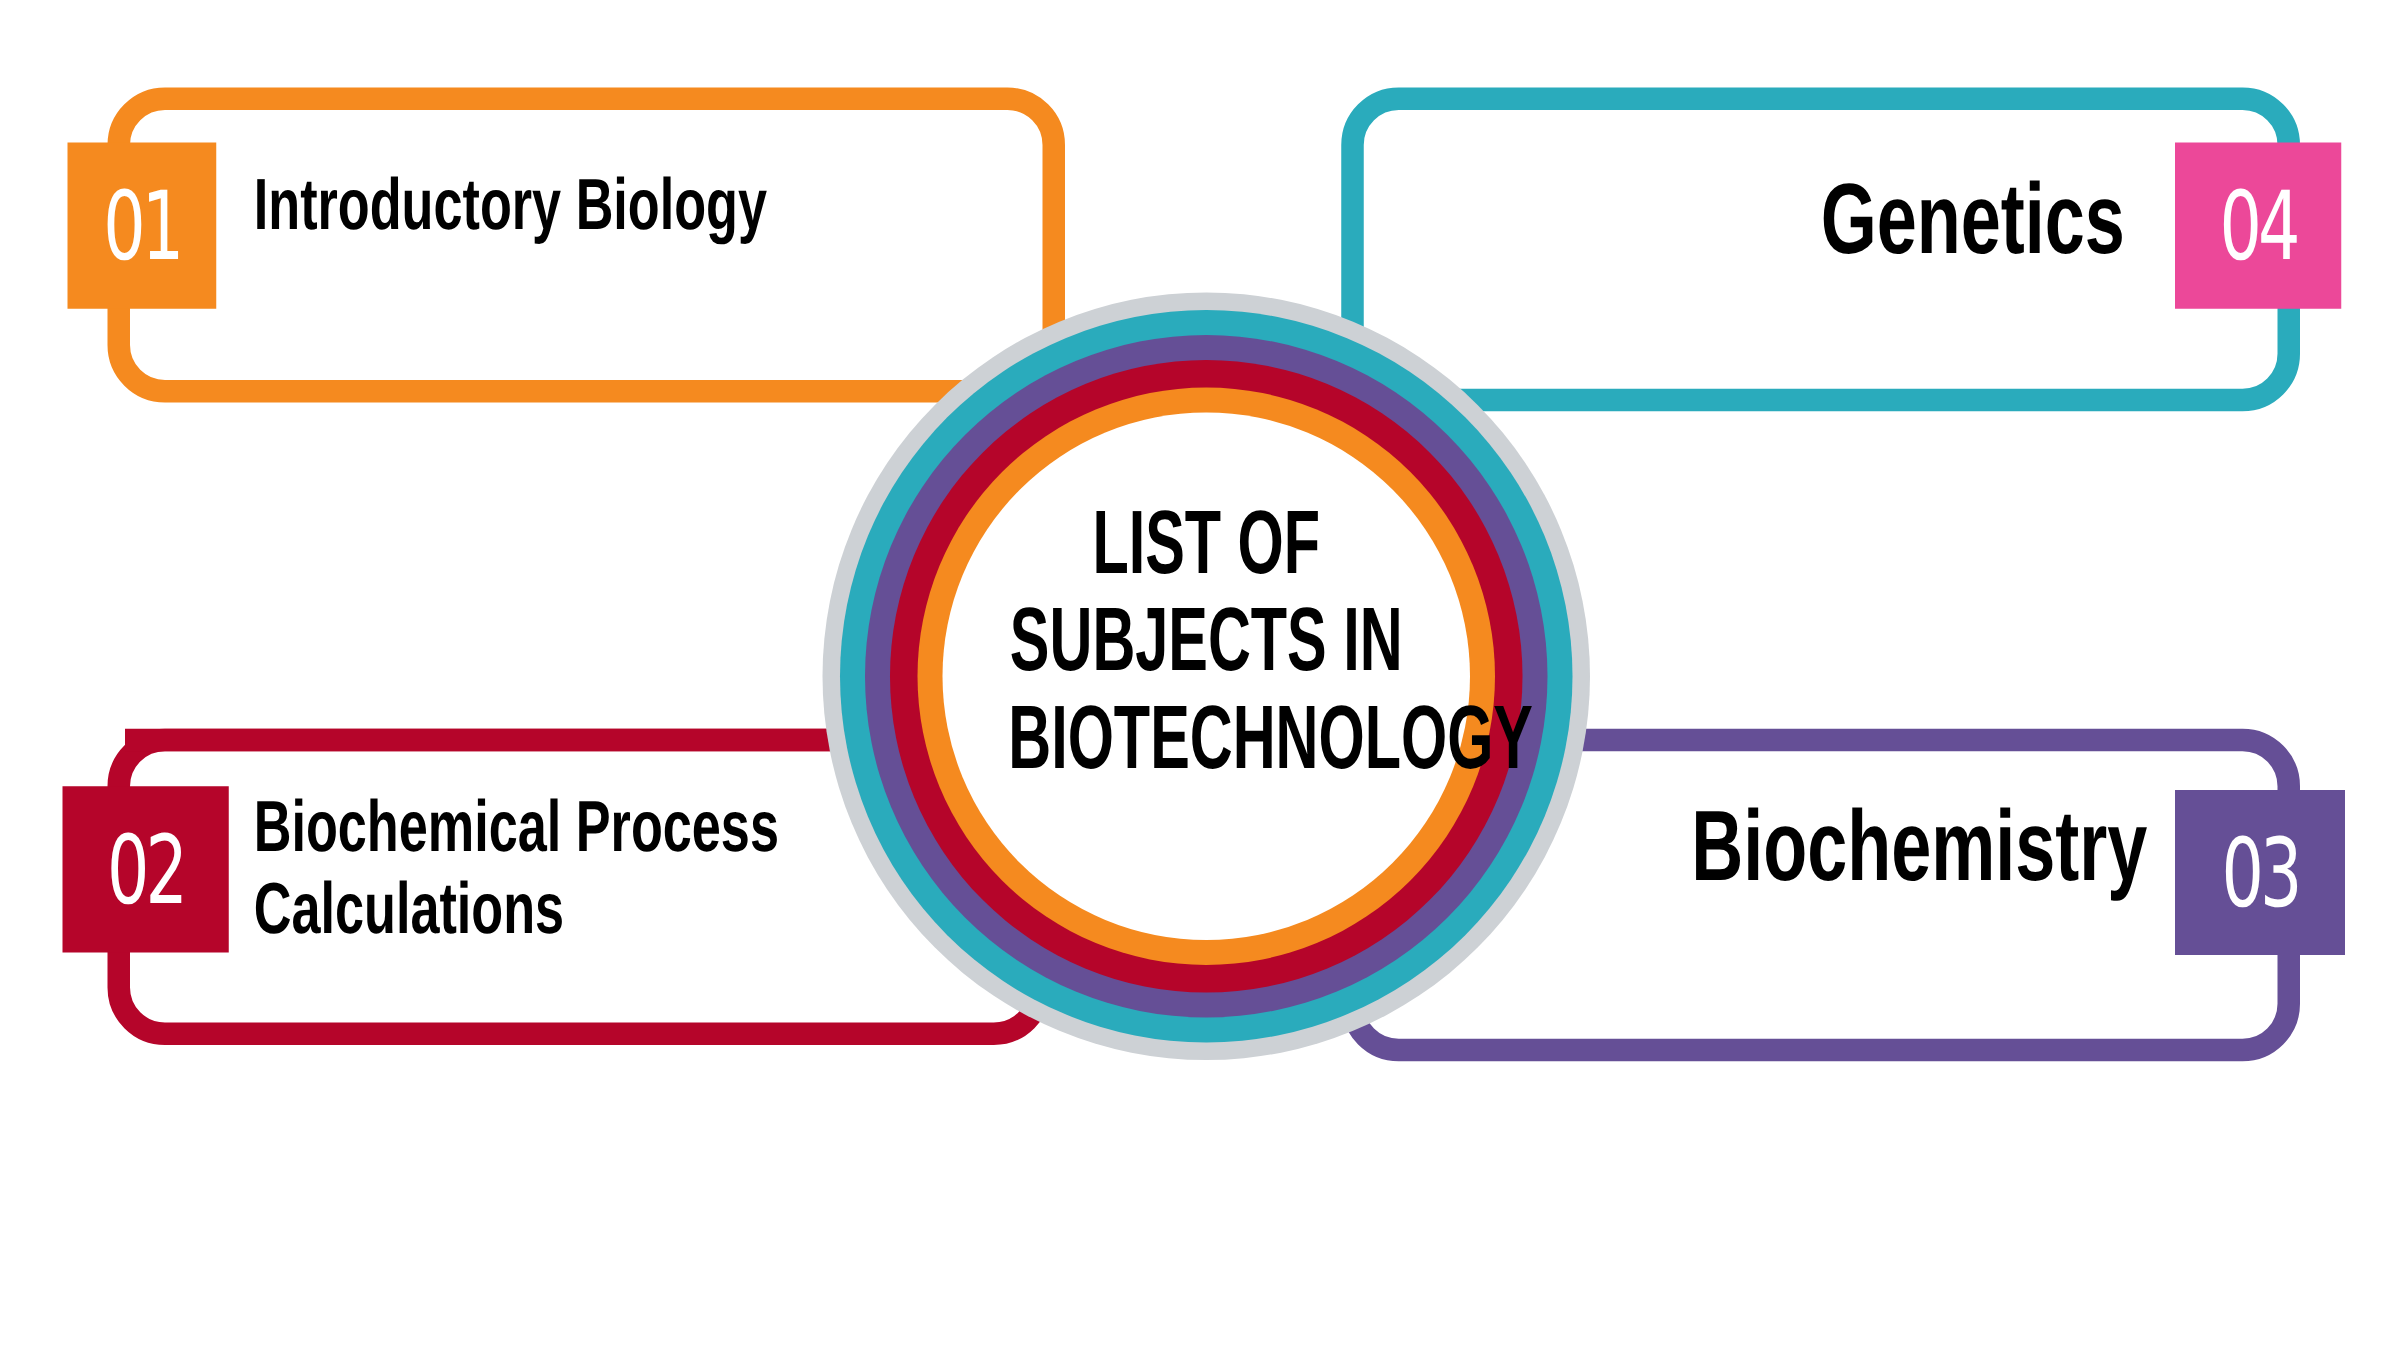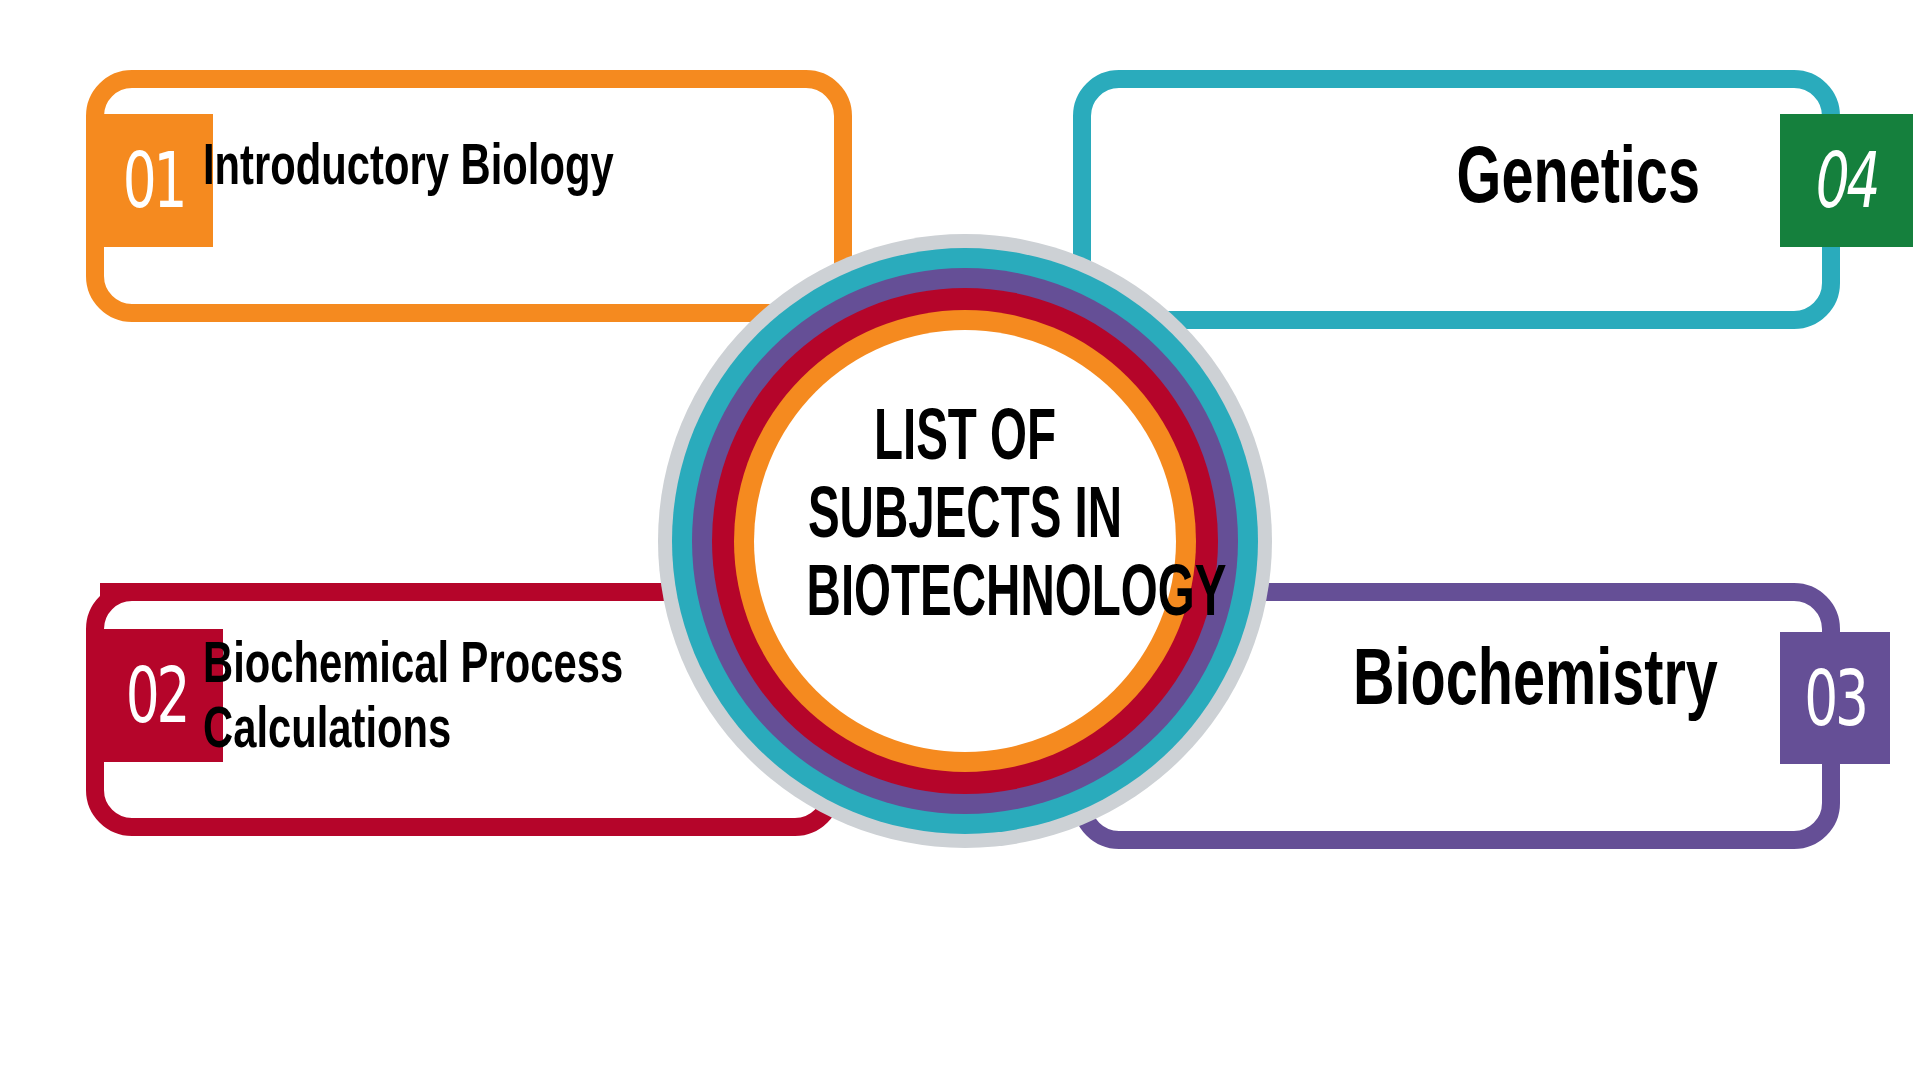--- a/index.html
+++ b/index.html
@@ -1,57 +1,57 @@
 <!DOCTYPE html>
 <html><head>
 <meta charset="utf-8">
 <style>
   html,body{margin:0;padding:0;background:#fff;}
   body{width:1920px;height:1080px;position:relative;overflow:hidden;font-family:"Liberation Sans",sans-serif;}
   .box{position:absolute;box-sizing:border-box;border:18px solid;border-radius:46px;background:#fff;}
   .badge{position:absolute;display:flex;align-items:center;justify-content:center;color:#fff;font-family:"DejaVu Sans Condensed","DejaVu Sans",sans-serif;font-size:76px;font-weight:300;letter-spacing:-4px;transform:scaleX(0.78);}
-  .badge-wrap{position:absolute;margin-left:40px;}
+  .badge-wrap{position:absolute;}
   .label{position:absolute;color:#000;font-family:"Liberation Sans",sans-serif;font-weight:bold;transform-origin:left top;transform:scaleX(0.72);white-space:nowrap;line-height:1.12;}
   .label.right{transform-origin:right top;}
   .ring{position:absolute;border-radius:50%;}
   .center-title{position:absolute;left:725px;top:395px;width:480px;text-align:center;font-family:"Liberation Sans",sans-serif;font-weight:bold;font-size:72px;line-height:78px;color:#000;transform:scaleX(0.66);transform-origin:center top;}
   .center-title span{display:block;}
   .connector{position:absolute;}
 </style>
 </head>
 <body>
 
 <div class="box" style="left:86px;top:70px;width:766px;height:252px;border-color:#F58A1F;"></div>
 <div class="badge-wrap" style="left:54px;top:114px;width:119px;height:133px;background:#F58A1F;">
   <div class="badge" style="position:absolute;inset:0;">01</div>
 </div>
 <div class="label" style="left:203px;top:132px;font-size:58px;">
   <span>Introductory Biology</span>
 </div>
 
 <div class="box" style="left:1073px;top:70px;width:767px;height:259px;border-color:#2AABBC;"></div>
-<div class="badge-wrap" style="left:1740px;top:114px;width:133px;height:133px;background:#15803d;font-style:italic;">
+<div class="badge-wrap" style="left:1740px;top:114px;width:133px;height:133px;background:#ec4899;">
   <div class="badge" style="position:absolute;inset:0;">04</div>
 </div>
 <div class="label right" style="right:220px;top:130px;font-size:80px;">
   <span>Genetics</span>
 </div>
 
 <div class="box" style="left:86px;top:583px;width:755px;height:253px;border-color:#B5052A;"></div>
 <div class="connector" style="left:100px;top:583px;width:603px;height:18px;background:#B5052A;"></div>
 <div class="badge-wrap" style="left:50px;top:629px;width:133px;height:133px;background:#B5052A;">
   <div class="badge" style="position:absolute;inset:0;">02</div>
 </div>
 <div class="label" style="left:203px;top:630px;font-size:58px;">
   <span style="display:block">Biochemical Process</span>
   <span style="display:block">Calculations</span>
 </div>
 
 <div class="box" style="left:1073px;top:583px;width:767px;height:266px;border-color:#654F96;"></div>
-<div class="badge-wrap" style="left:1740px;top:632px;width:110px;height:132px;background:#654F96;">
+<div class="badge-wrap" style="left:1740px;top:632px;width:136px;height:132px;background:#654F96;">
   <div class="badge" style="position:absolute;inset:0;">03</div>
 </div>
 <div class="label right" style="right:202px;top:632px;font-size:80px;">
   <span>Biochemistry</span>
 </div>
 
 <div class="ring" style="left:658px;top:234px;width:614px;height:614px;background:#CDD1D5;"></div>
 <div class="ring" style="left:672px;top:248px;width:586px;height:586px;background:#2AABBC;"></div>
 <div class="ring" style="left:692px;top:268px;width:546px;height:546px;background:#654F96;"></div>
 <div class="ring" style="left:712px;top:288px;width:506px;height:506px;background:#B5052A;"></div>

